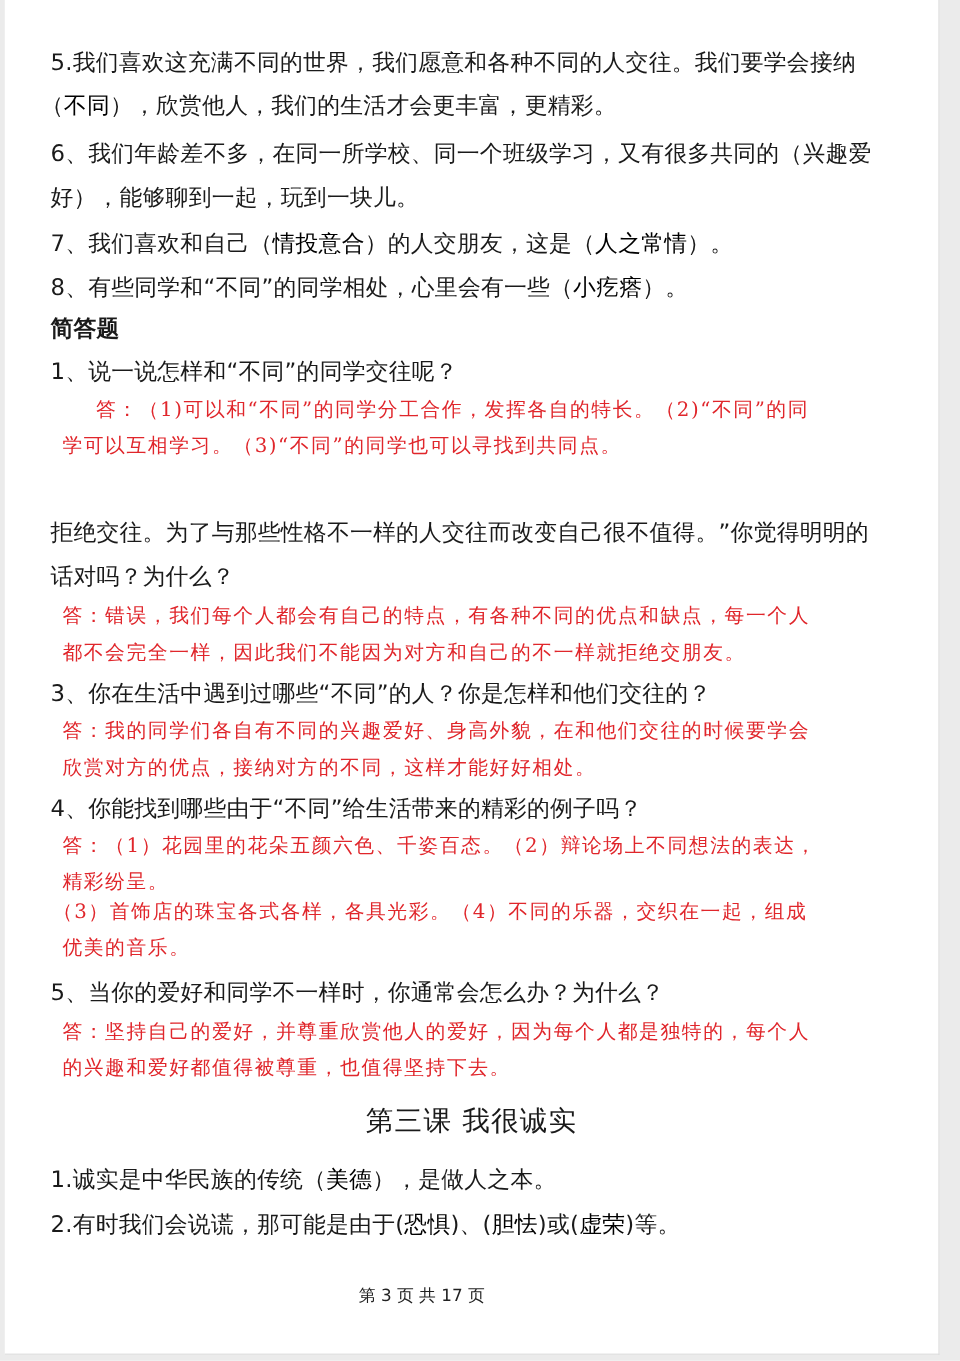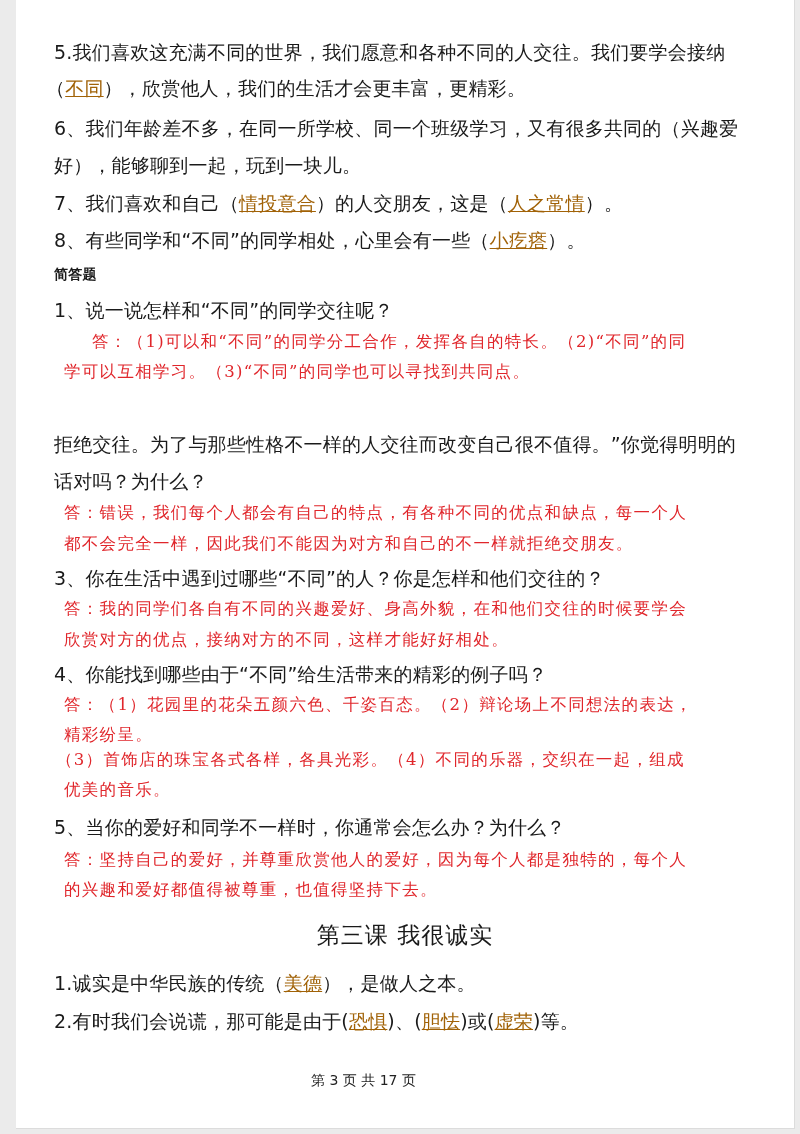--- a/index.html
+++ b/index.html
@@ -3,41 +3,41 @@
   <meta charset="utf-8">
   <style>
     html, body { margin: 0; padding: 0; }
     body {
       width: 800px; height: 1134px; overflow: hidden;
       background: #ebebeb;
       font-family: "DejaVu Sans", "Liberation Sans", sans-serif;
       position: relative;
     }
     .page {
-      position: absolute; left: 16px; top: 0;
+      position: absolute; left: 4px; top: 0;
       width: 778px; height: 1128px;
       background: #ffffff;
       border-right: 1px solid #dcdcdc;
       border-bottom: 1px solid #dcdcdc;
     }
     .line {
       position: absolute; left: 38px;
       font-size: 19px; color: #1a1a1a;
       white-space: nowrap; line-height: 24px;
       letter-spacing: 0.2px;
     }
     .ans {
       position: absolute; left: 48px;
       font-family: "DejaVu Serif", "Liberation Serif", serif;
       font-size: 16.5px; color: #e0262b;
       white-space: nowrap; line-height: 22px;
       letter-spacing: 1.3px;
     }
-    .red { color: #a16207; text-decoration: underline; }
-    .heading { font-weight: bold; font-size: 14px; }
+    .red { color: #000000; }
+    .heading { font-weight: bold; font-size: 19px; }
     .title {
       position: absolute; left: 0; width: 778px; top: 920px;
       text-align: center; font-size: 23px; color: #1a1a1a;
       line-height: 30px; letter-spacing: 1px;
     }
     .footer {
       position: absolute; left: 0; width: 695px; top: 1071px;
       text-align: center; font-size: 14px; color: #222;
       line-height: 18px;
     }

